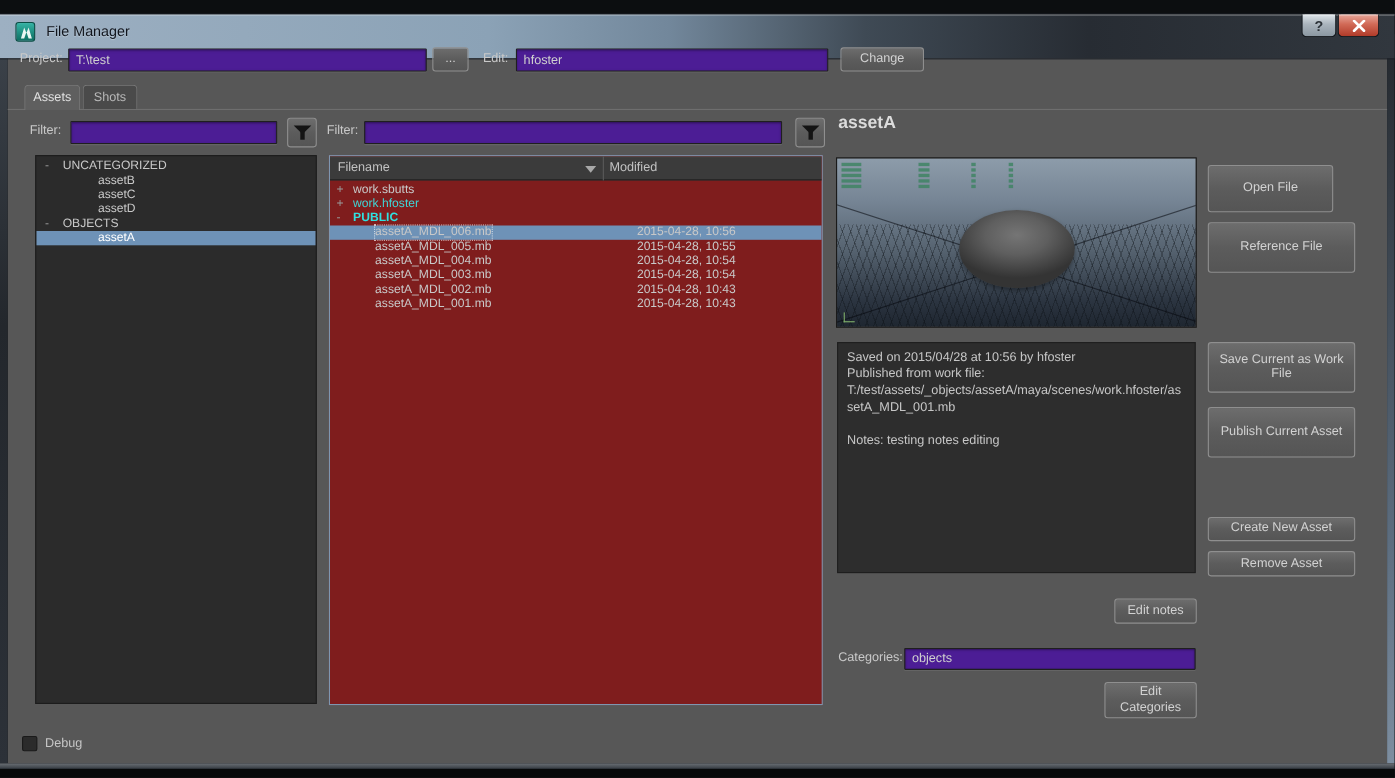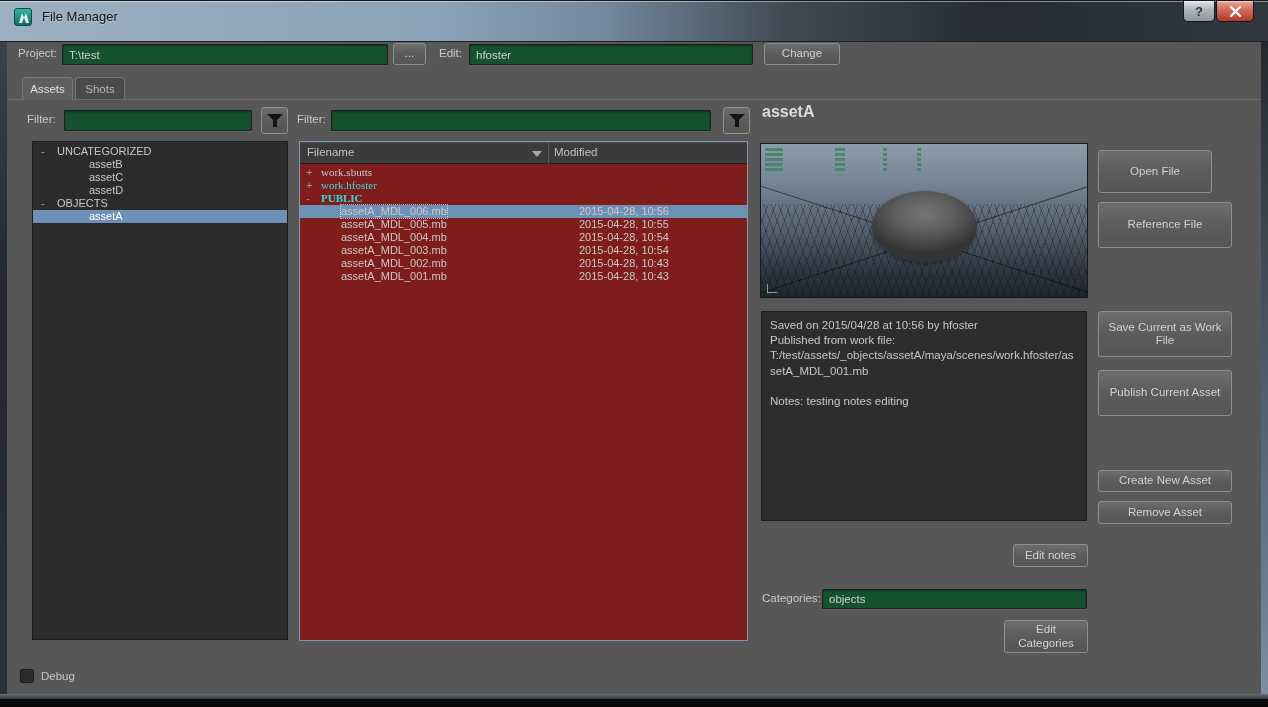--- a/index.html
+++ b/index.html
@@ -6,21 +6,21 @@
   html,body { background:#1a1a1a; }
   body { font-family:"Liberation Sans", sans-serif; }
   #window {
     position:relative; width:1268px; height:707px; overflow:hidden;
     background:#0c0e10; font-size:11px; color:#c8c8c8;
   }
   .abs { position:absolute; }
 
   
   .titlebar {
-    left:0; top:0; width:1268px; height:42px;
+    left:0; top:12px; width:1268px; height:42px;
     background:linear-gradient(to right,#9db0c2 0%,#8ba2b6 35%,#72879b 48%,#3f4a55 62%,#272c33 78%,#31373e 100%);
     border-top:1px solid #14181d; border-bottom:1px solid #1d2229;
     box-shadow:inset 0 1px 0 rgba(255,255,255,.45);
   }
   .maya-icon {
     left:14px; top:7px; width:18px; height:18px; border-radius:3px;
     background:linear-gradient(#35b3a4,#0d6f62);
     border:1px solid #0a4d44; overflow:hidden;
   }
   .maya-icon svg { display:block; }
@@ -36,21 +36,21 @@
 
   
   .client { left:7px; top:31px; width:1254px; height:663px; background:#575757; }
   .frame-left  { left:0; top:31px; width:7px; height:663px; background:linear-gradient(#3c434b,#23272c 40%,#2c3138); }
   .frame-right { left:1261px; top:31px; width:7px; height:663px; background:linear-gradient(#23272c,#5d6e80 70%,#7d8ea0); }
   .frame-bottom { left:0; top:694px; width:1268px; height:5px; background:linear-gradient(#6a6f75,#343a41); }
   .bottom-black { left:0; top:699px; width:1268px; height:8px; background:#07090a; }
 
   
   .field {
-    background:#14532d; border:1px solid #1f1f1f; border-radius:1px;
+    background:#4c1d95; border:1px solid #1f1f1f; border-radius:1px;
     color:#cfcfcf; font-family:"Liberation Sans",sans-serif; font-size:11.5px;
     padding:0 6px; box-shadow:inset 0 1px 2px rgba(0,0,0,.4), 0 1px 0 rgba(255,255,255,.08);
     outline:none;
   }
   .btn {
     background:linear-gradient(#6d6d6d,#5c5c5c 50%,#555555);
     border:1px solid #8f8f8f; border-radius:3px; color:#d2d2d2;
     display:flex; align-items:center; justify-content:center;
     font-size:11.5px; text-align:center; line-height:1.15; padding:0 4px;
   }
@@ -81,21 +81,21 @@
   .row-sel { background:#6e92b7; color:#ffffff; }
 
   .file-panel { left:299px; top:141px; width:449px; height:500px; background:#7f1d1d; border:1px solid #7e96b0; overflow:hidden; }
   .thead { position:absolute; left:0; top:0; width:100%; height:22px; background:#3b3b3b; border-bottom:1px solid #202020; box-shadow:inset 0 1px 0 rgba(255,255,255,.09); }
   .th { position:absolute; top:4px; font-size:11.5px; color:#c2c2c2; }
   .th-div { position:absolute; left:248px; top:0; width:1px; height:22px; background:#5a5a5a; }
   .sort-tri { position:absolute; left:232px; top:9px; width:0; height:0;
     border-left:5px solid transparent; border-right:5px solid transparent; border-top:6px solid #a8a8a8; }
   .frow { position:absolute; left:0; width:100%; height:13px; line-height:13px; font-size:11px; color:#c8c8c8; white-space:nowrap; }
   .frow .exp { position:absolute; left:6px; color:#9a9a9a; }
-  .frow .nm1 { position:absolute; left:21px;font-family:Liberation Serif, serif; }
+  .frow .nm1 { position:absolute; left:21px; }
   .frow .nm2 { position:absolute; left:41px; }
   .frow .mod { position:absolute; left:254px;margin-left:25px; }
   .cyan { color:#3fd6d6; }
   .cyan-b { color:#2fe0e0; font-weight:bold; }
   .focus-dotted { outline:1px dotted rgba(255,255,255,.65); }
 
   
   .asset-title { left:762px; top:103px; font-size:16px; font-weight:bold; color:#dcdcdc; }
 
   .viewport { left:760px; top:143px; width:328px; height:155px; border:1px solid #1a1a1a; overflow:hidden;

